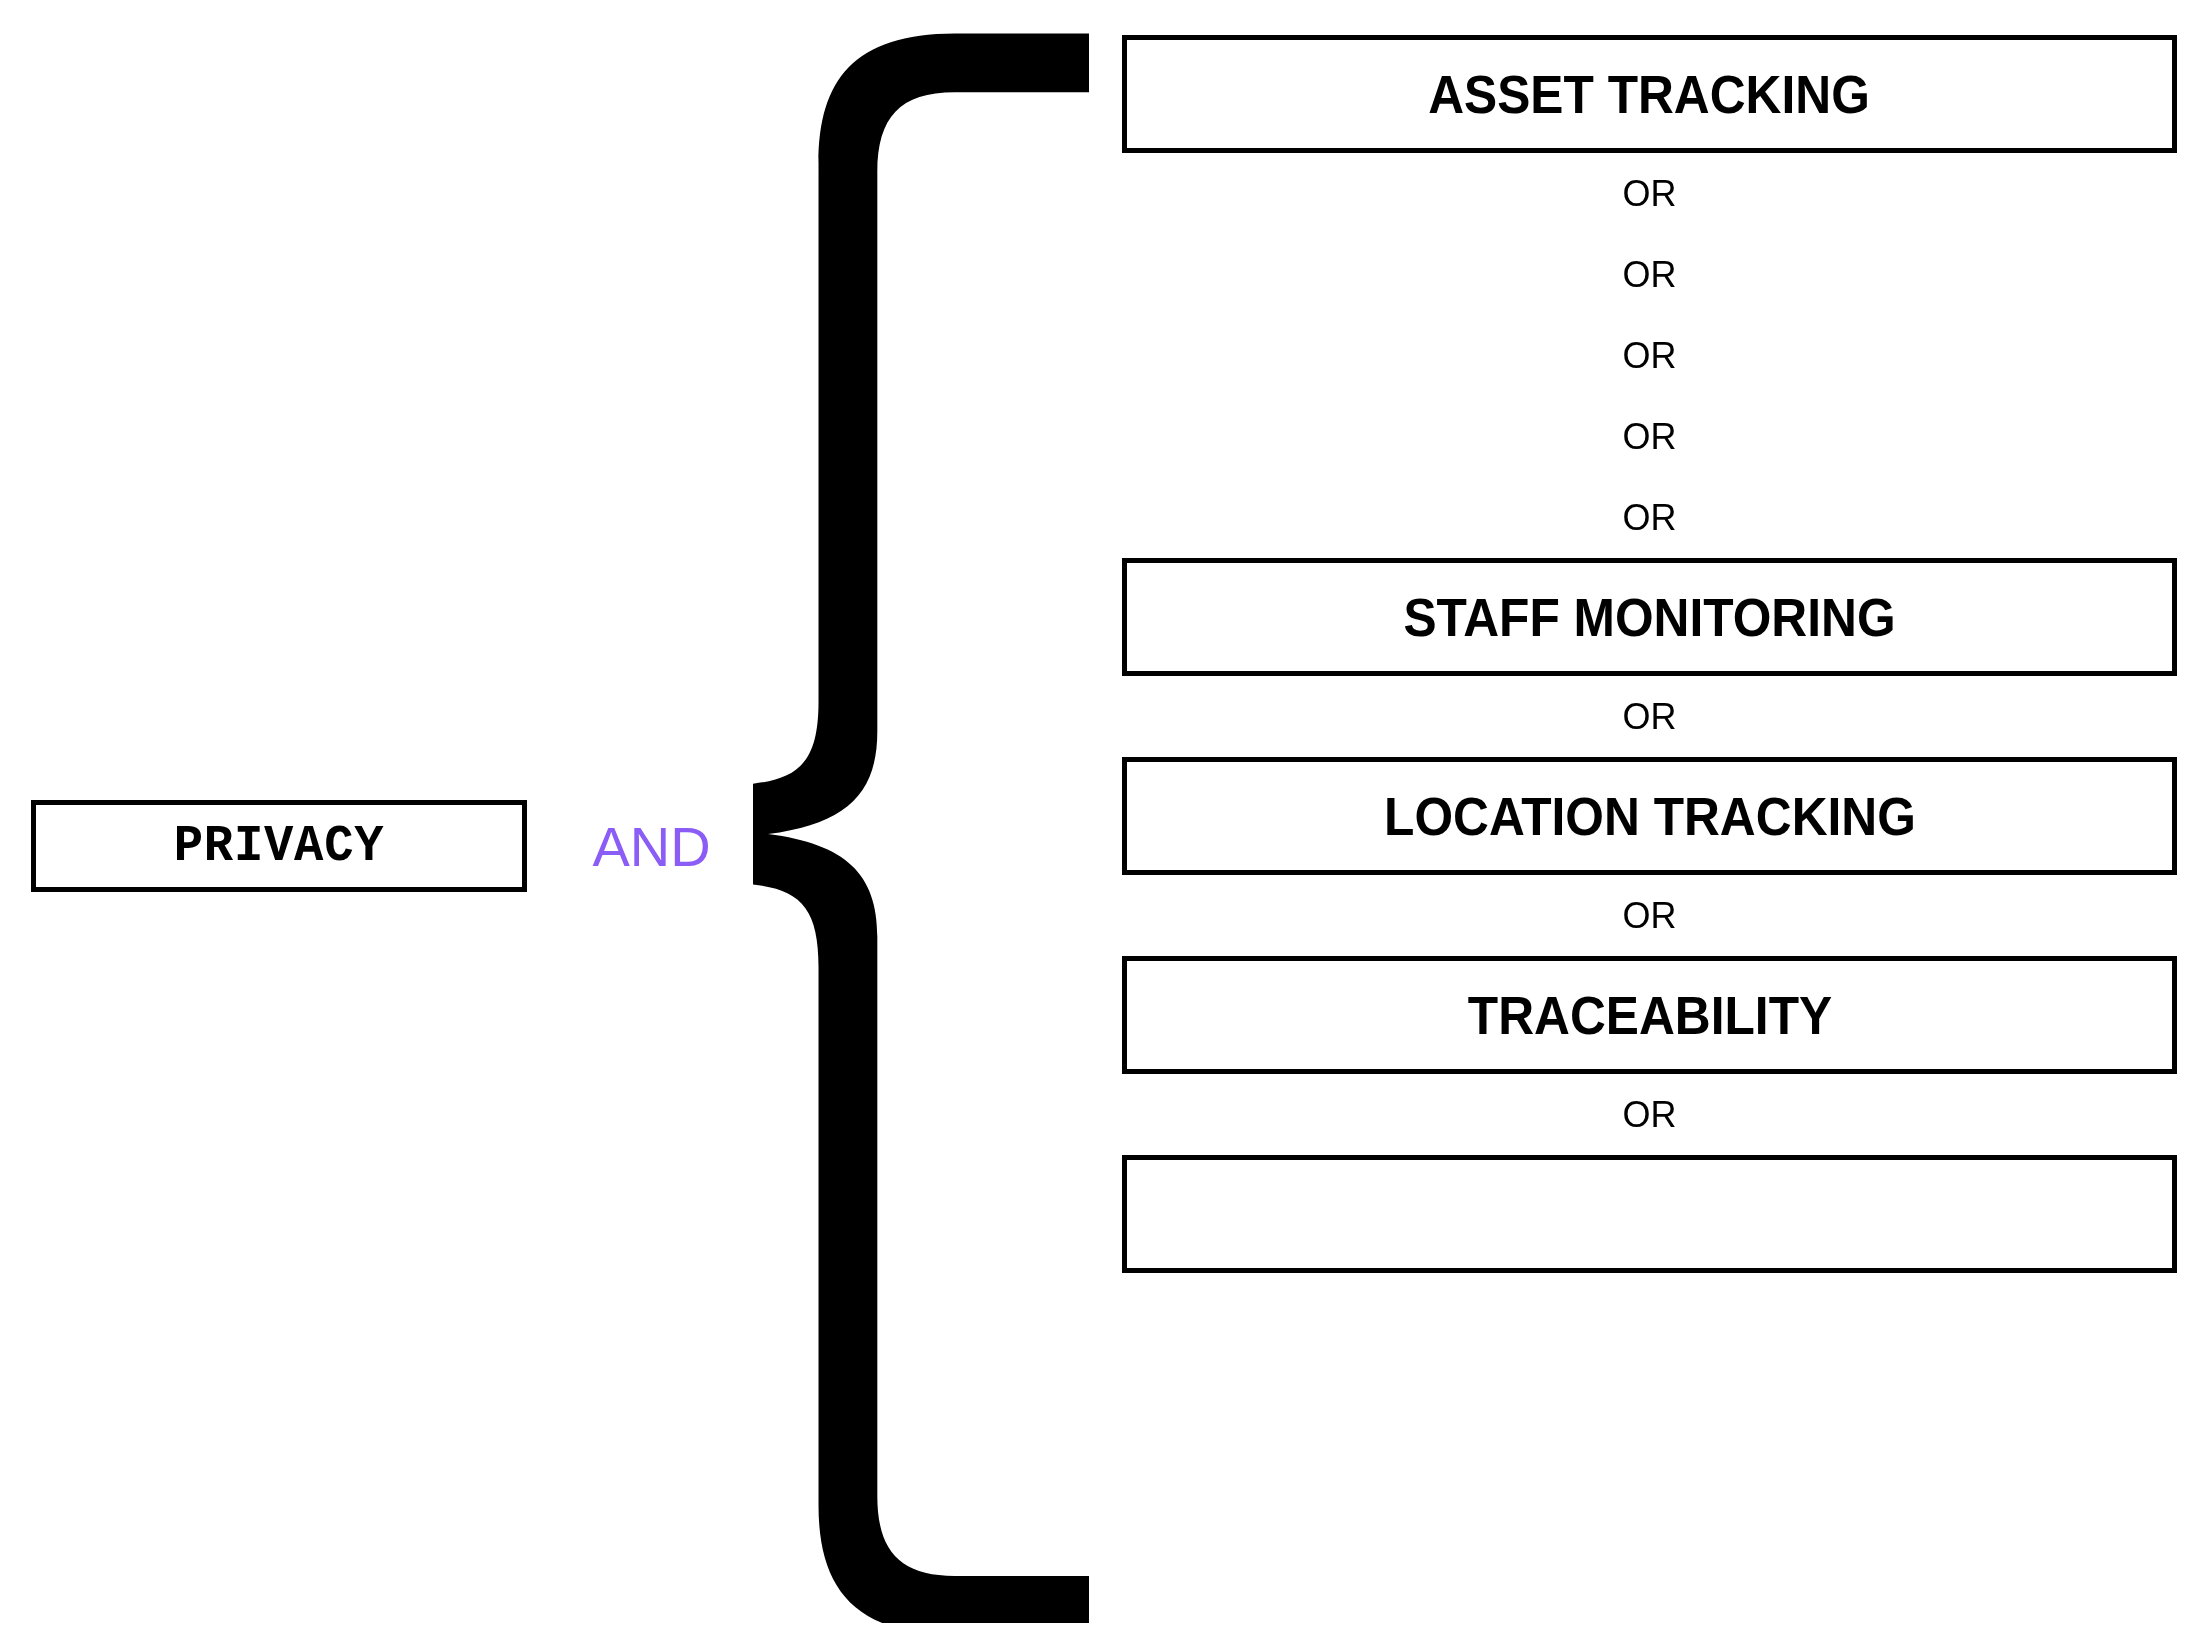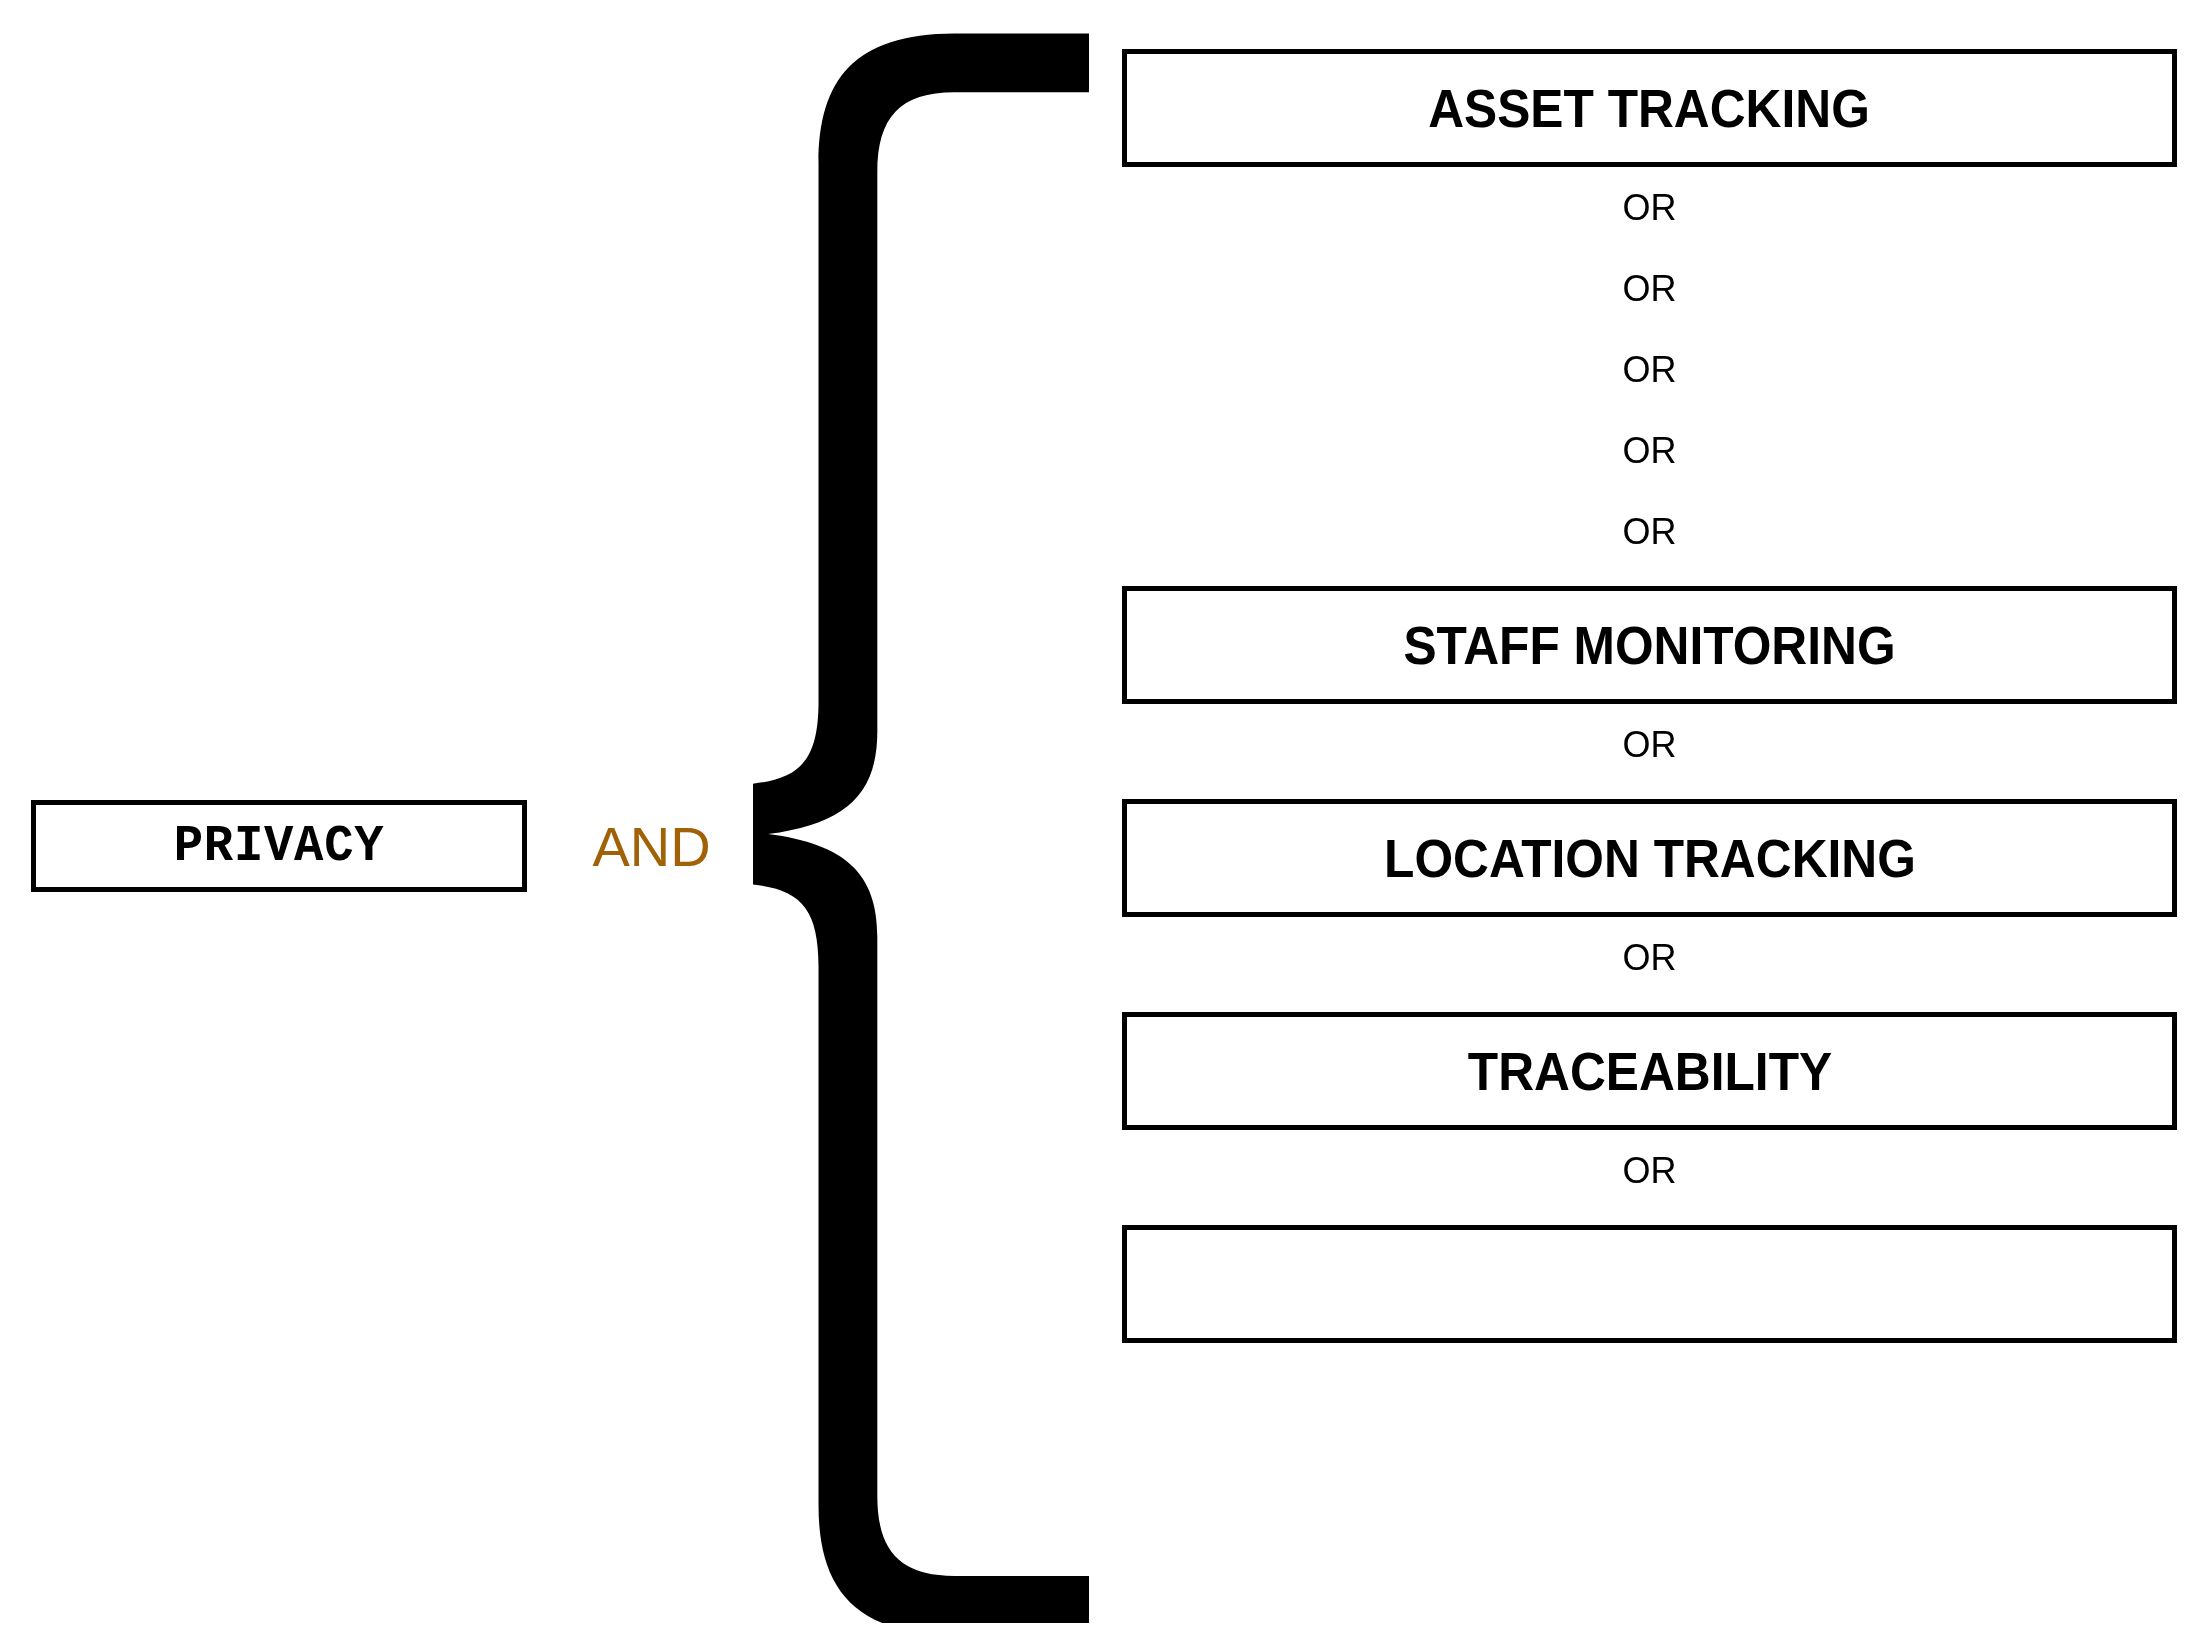--- a/index.html
+++ b/index.html
@@ -45,21 +45,21 @@
     position: absolute;
     left: 555px;
     top: 800px;
     width: 193px;
     height: 92px;
     display: flex;
     align-items: center;
     justify-content: center;
     font-size: 56px;
     font-weight: normal;
-    color: #a16207;
+    color: #8b5cf6;
     white-space: nowrap;
   }
 
   
   .brace-wrap {
     position: absolute;
     left: 753px;
     top: 25px;
     width: 336px;
     height: 1598px;
@@ -84,21 +84,20 @@
   }
   .option-box {
     box-sizing: border-box;
     width: 100%;
     height: 118px;
     border: 5px solid #000000;
     background: #ffffff;
     display: flex;
     align-items: center;
     justify-content: center;
-    margin-top: 14px;
   }
   .option-label {
     font-size: 54px;
     font-weight: bold;
     color: #000000;
     white-space: nowrap;
     letter-spacing: 0px;
     transform: scaleX(0.92);
     line-height: 1;
   }

